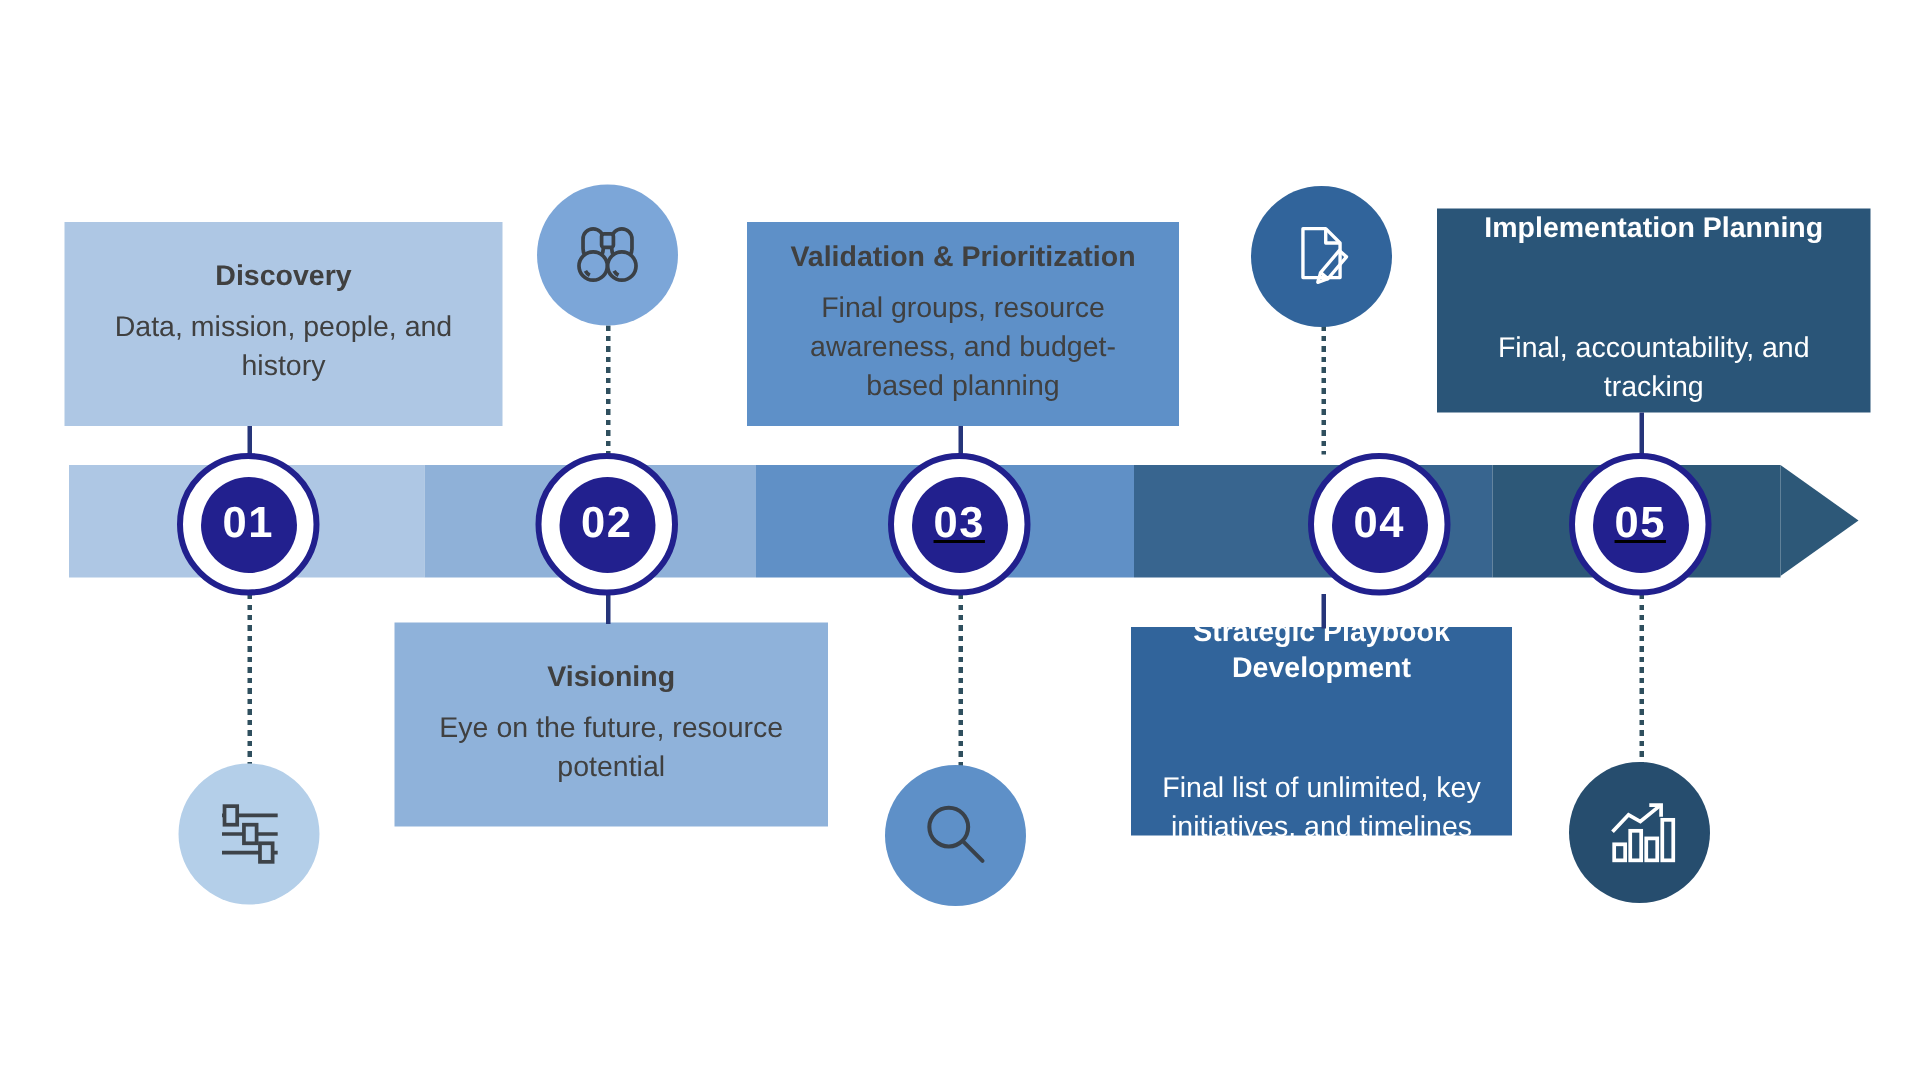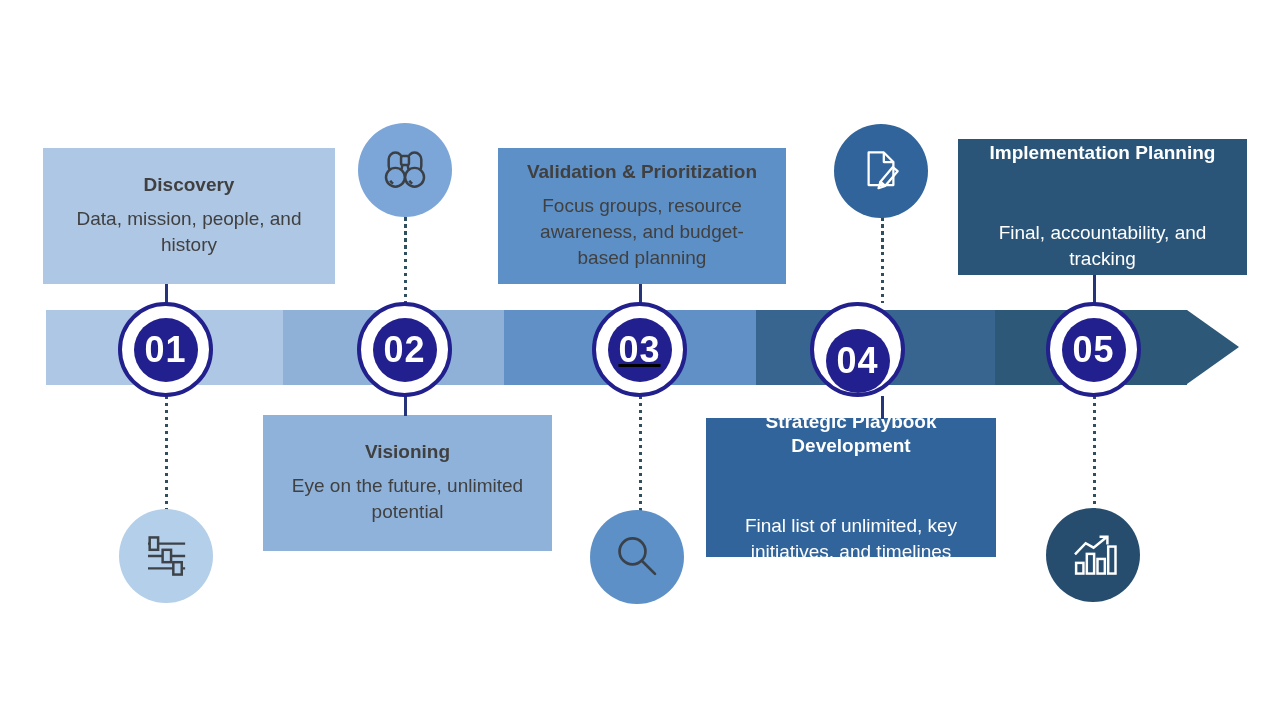--- a/index.html
+++ b/index.html
@@ -11,21 +11,21 @@
   .arrowhead{position:absolute;top:310px;width:0;height:0;
              border-top:37.5px solid transparent;border-bottom:37.5px solid transparent;
              border-left:52px solid #2d5878;}
 
   
   .num-circle{position:absolute;top:302px;width:95px;height:95px;border-radius:50%;
               background:#ffffff;border:4px solid #21208d;box-sizing:border-box;
               display:flex;align-items:center;justify-content:center;z-index:5;}
   .num-inner{width:64px;height:64px;border-radius:50%;background:#22208e;color:#fff;
              display:flex;align-items:center;justify-content:center;
-             font-size:36px;font-weight:700;letter-spacing:1px;}
+             font-size:29px;font-weight:700;letter-spacing:1px;}
 
   
   .box{position:absolute;display:flex;flex-direction:column;align-items:center;justify-content:center;
        text-align:center;box-sizing:border-box;padding:8px 18px;}
   .box .t{font-weight:700;font-size:19px;margin-bottom:9px;line-height:1.25;}
   .box .d{font-size:19px;line-height:1.38;}
   .light-txt{color:#404040;}
   .dark-txt{color:#ffffff;gap:46px;}
 
   
@@ -69,43 +69,43 @@
 
   <div class="num-circle" style="left:118px;">
     <div class="num-inner">01</div>
   </div>
   <div class="num-circle" style="left:357px;">
     <div class="num-inner">02</div>
   </div>
   <div class="num-circle" style="left:592px;text-decoration:underline;">
     <div class="num-inner">03</div>
   </div>
-  <div class="num-circle" style="left:810px;align-items:flex-end;">
+  <div class="num-circle" style="left:872px;">
     <div class="num-inner">04</div>
   </div>
-  <div class="num-circle" style="left:1046px;">
+  <div class="num-circle" style="left:1046px;text-decoration:underline;">
     <div class="num-inner">05</div>
   </div>
 
   <div class="box light-txt" style="left:43px;top:148px;width:292px;height:136px;background:#aec7e4;">
     <div class="t">Discovery</div>
     <div class="d">Data, mission, people, and history</div>
   </div>
 
   <div class="box light-txt" style="left:263px;top:415px;width:289px;height:136px;background:#8fb2da;text-align:center;">
     <div class="t">Visioning</div>
-    <div class="d">Eye on the future, unlimited potential</div>
+    <div class="d">Eye on the future, resource potential</div>
   </div>
 
   <div class="box light-txt" style="left:498px;top:148px;width:288px;height:136px;background:#5e90c8;">
     <div class="t">Validation &amp; Prioritization</div>
-    <div class="d">Focus groups, resource awareness, and budget-based planning</div>
+    <div class="d">Final groups, resource awareness, and budget-based planning</div>
   </div>
 
-  <div class="box dark-txt" style="left:706px;top:418px;width:290px;height:139px;background:#31649b;">
+  <div class="box dark-txt" style="left:754px;top:418px;width:254px;height:139px;background:#31649b;">
     <div class="t">Strategic Playbook Development</div>
     <div class="d">Final list of unlimited, key initiatives, and timelines</div>
   </div>
 
   <div class="box dark-txt" style="left:958px;top:139px;width:289px;height:136px;background:#2a5578;">
     <div class="t">Implementation Planning</div>
     <div class="d">Final, accountability, and tracking</div>
   </div>
 
   <div class="icon-circle" style="left:119px;top:509px;background:#b4cfe9;">

